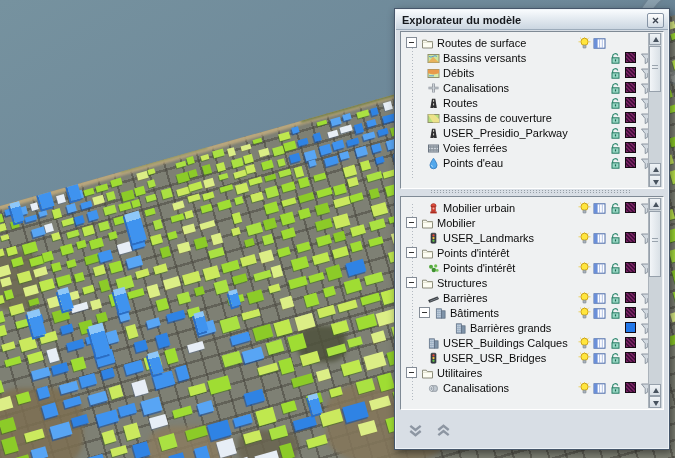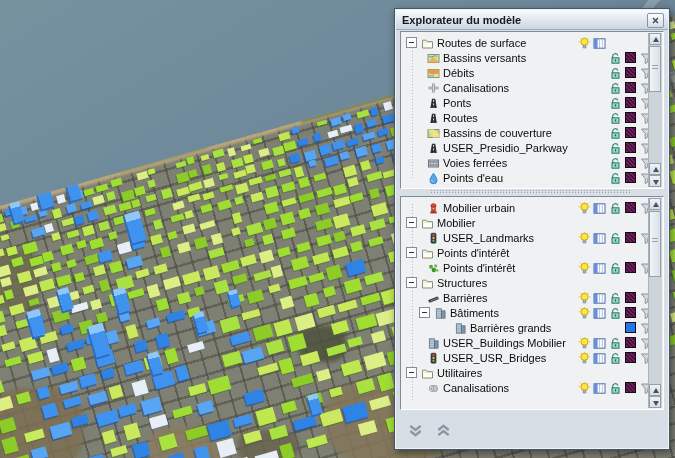--- a/index.html
+++ b/index.html
@@ -560,36 +560,20 @@
           <span class="swatch checker" style="left: 223px;"></span>
           <span class="ctrl" style="left: 238px;"><svg width="13" height="13" viewBox="0 0 13 13">
               <path d="M1.5,2 h10 l-3.7,4.6 v3.4 l-2.6,1.6 v-5 Z" fill="#d2d9e0" stroke="#77828e" stroke-width=".8"></path>
             </svg></span>
         </div>
         <div class="row">
           <span class="ticon" style="margin-left: 25px;"><svg width="13" height="13" viewBox="0 0 13 13">
               <path d="M3.3,11 L5,1.8 H8.3 L9.8,11 Z" fill="#2e2e30"></path>
               <path d="M6.6,2.8 V10.4" stroke="#f0f0e6" stroke-width=".9" stroke-dasharray="2 1.6"></path>
             </svg></span>
-          <span class="lbl">Ponts</span>
-          <span class="ctrl" style="left: 207px;"><svg width="13" height="13" viewBox="0 0 13 13">
-              <path d="M3.6,6 V4.4 a2.7,2.7 0 0 1 5.2,-1" fill="none" stroke="#2f8a70" stroke-width="1.2"></path>
-              <rect x="3" y="5.8" width="7" height="5.4" fill="#97d8c4" stroke="#257a62"></rect>
-              <rect x="5.9" y="7.4" width="1.2" height="2" fill="#1e6452"></rect>
-            </svg></span>
-          <span class="swatch checker" style="left: 223px;"></span>
-          <span class="ctrl" style="left: 238px;"><svg width="13" height="13" viewBox="0 0 13 13">
-              <path d="M1.5,2 h10 l-3.7,4.6 v3.4 l-2.6,1.6 v-5 Z" fill="#d2d9e0" stroke="#77828e" stroke-width=".8"></path>
-            </svg></span>
-        </div>
-        <div class="row">
-          <span class="ticon" style="margin-left: 25px;"><svg width="13" height="13" viewBox="0 0 13 13">
-              <path d="M3.3,11 L5,1.8 H8.3 L9.8,11 Z" fill="#2e2e30"></path>
-              <path d="M6.6,2.8 V10.4" stroke="#f0f0e6" stroke-width=".9" stroke-dasharray="2 1.6"></path>
-            </svg></span>
           <span class="lbl">Routes</span>
           <span class="ctrl" style="left: 207px;"><svg width="13" height="13" viewBox="0 0 13 13">
               <path d="M3.6,6 V4.4 a2.7,2.7 0 0 1 5.2,-1" fill="none" stroke="#2f8a70" stroke-width="1.2"></path>
               <rect x="3" y="5.8" width="7" height="5.4" fill="#97d8c4" stroke="#257a62"></rect>
               <rect x="5.9" y="7.4" width="1.2" height="2" fill="#1e6452"></rect>
             </svg></span>
           <span class="swatch checker" style="left: 223px;"></span>
           <span class="ctrl" style="left: 238px;"><svg width="13" height="13" viewBox="0 0 13 13">
               <path d="M1.5,2 h10 l-3.7,4.6 v3.4 l-2.6,1.6 v-5 Z" fill="#d2d9e0" stroke="#77828e" stroke-width=".8"></path>
             </svg></span>
@@ -851,21 +835,21 @@
           <span class="ctrl" style="left: 238px;"><svg width="13" height="13" viewBox="0 0 13 13">
               <path d="M1.5,2 h10 l-3.7,4.6 v3.4 l-2.6,1.6 v-5 Z" fill="#d2d9e0" stroke="#77828e" stroke-width=".8"></path>
             </svg></span>
         </div>
         <div class="row">
           <span class="ticon" style="margin-left: 25px;"><svg width="13" height="13" viewBox="0 0 13 13">
               <rect x="2.3" y="1.8" width="5.2" height="9.4" fill="#9db1c6" stroke="#5a6a7e" stroke-width=".7"></rect>
               <rect x="7.5" y="3.8" width="3.6" height="7.4" fill="#7e93a8" stroke="#5a6a7e" stroke-width=".7"></rect>
               <path d="M3.4,3.4 h3 M3.4,5.4 h3 M3.4,7.4 h3 M3.4,9.4 h3" stroke="#e9eff5" stroke-width=".8" stroke-dasharray="1 1"></path>
             </svg></span>
-          <span class="lbl">USER_Buildings Mobilier</span>
+          <span class="lbl">USER_Buildings Calques</span>
           <span class="ctrl" style="left: 176px;"><svg width="13" height="13" viewBox="0 0 13 13">
               <path d="M6.5,.6 v-1 M1.8,4.8 H.6 M11.2,4.8 h1.2 M3,1.6 l-.8,-.8 M10,1.6 l.8,-.8" stroke="#e8c430" stroke-width=".9"></path>
               <circle cx="6.5" cy="4.8" r="3.6" fill="#ffe63e" stroke="#cfa312"></circle>
               <rect x="5" y="8.2" width="3" height="2.8" rx=".5" fill="#aab4be" stroke="#77818c" stroke-width=".6"></rect>
             </svg></span>
           <span class="ctrl" style="left: 191px;"><svg width="13" height="13" viewBox="0 0 13 13">
               <rect x="1" y="1.8" width="11" height="9.4" fill="#ffffff" stroke="#4a6aa8"></rect>
               <rect x="1" y="1.8" width="3.6" height="9.4" fill="#6a8fd8"></rect>
               <path d="M6.6,1.8 v9.4 M9.3,1.8 v9.4" stroke="#9ab0e0" stroke-width=".8"></path>
             </svg></span>

